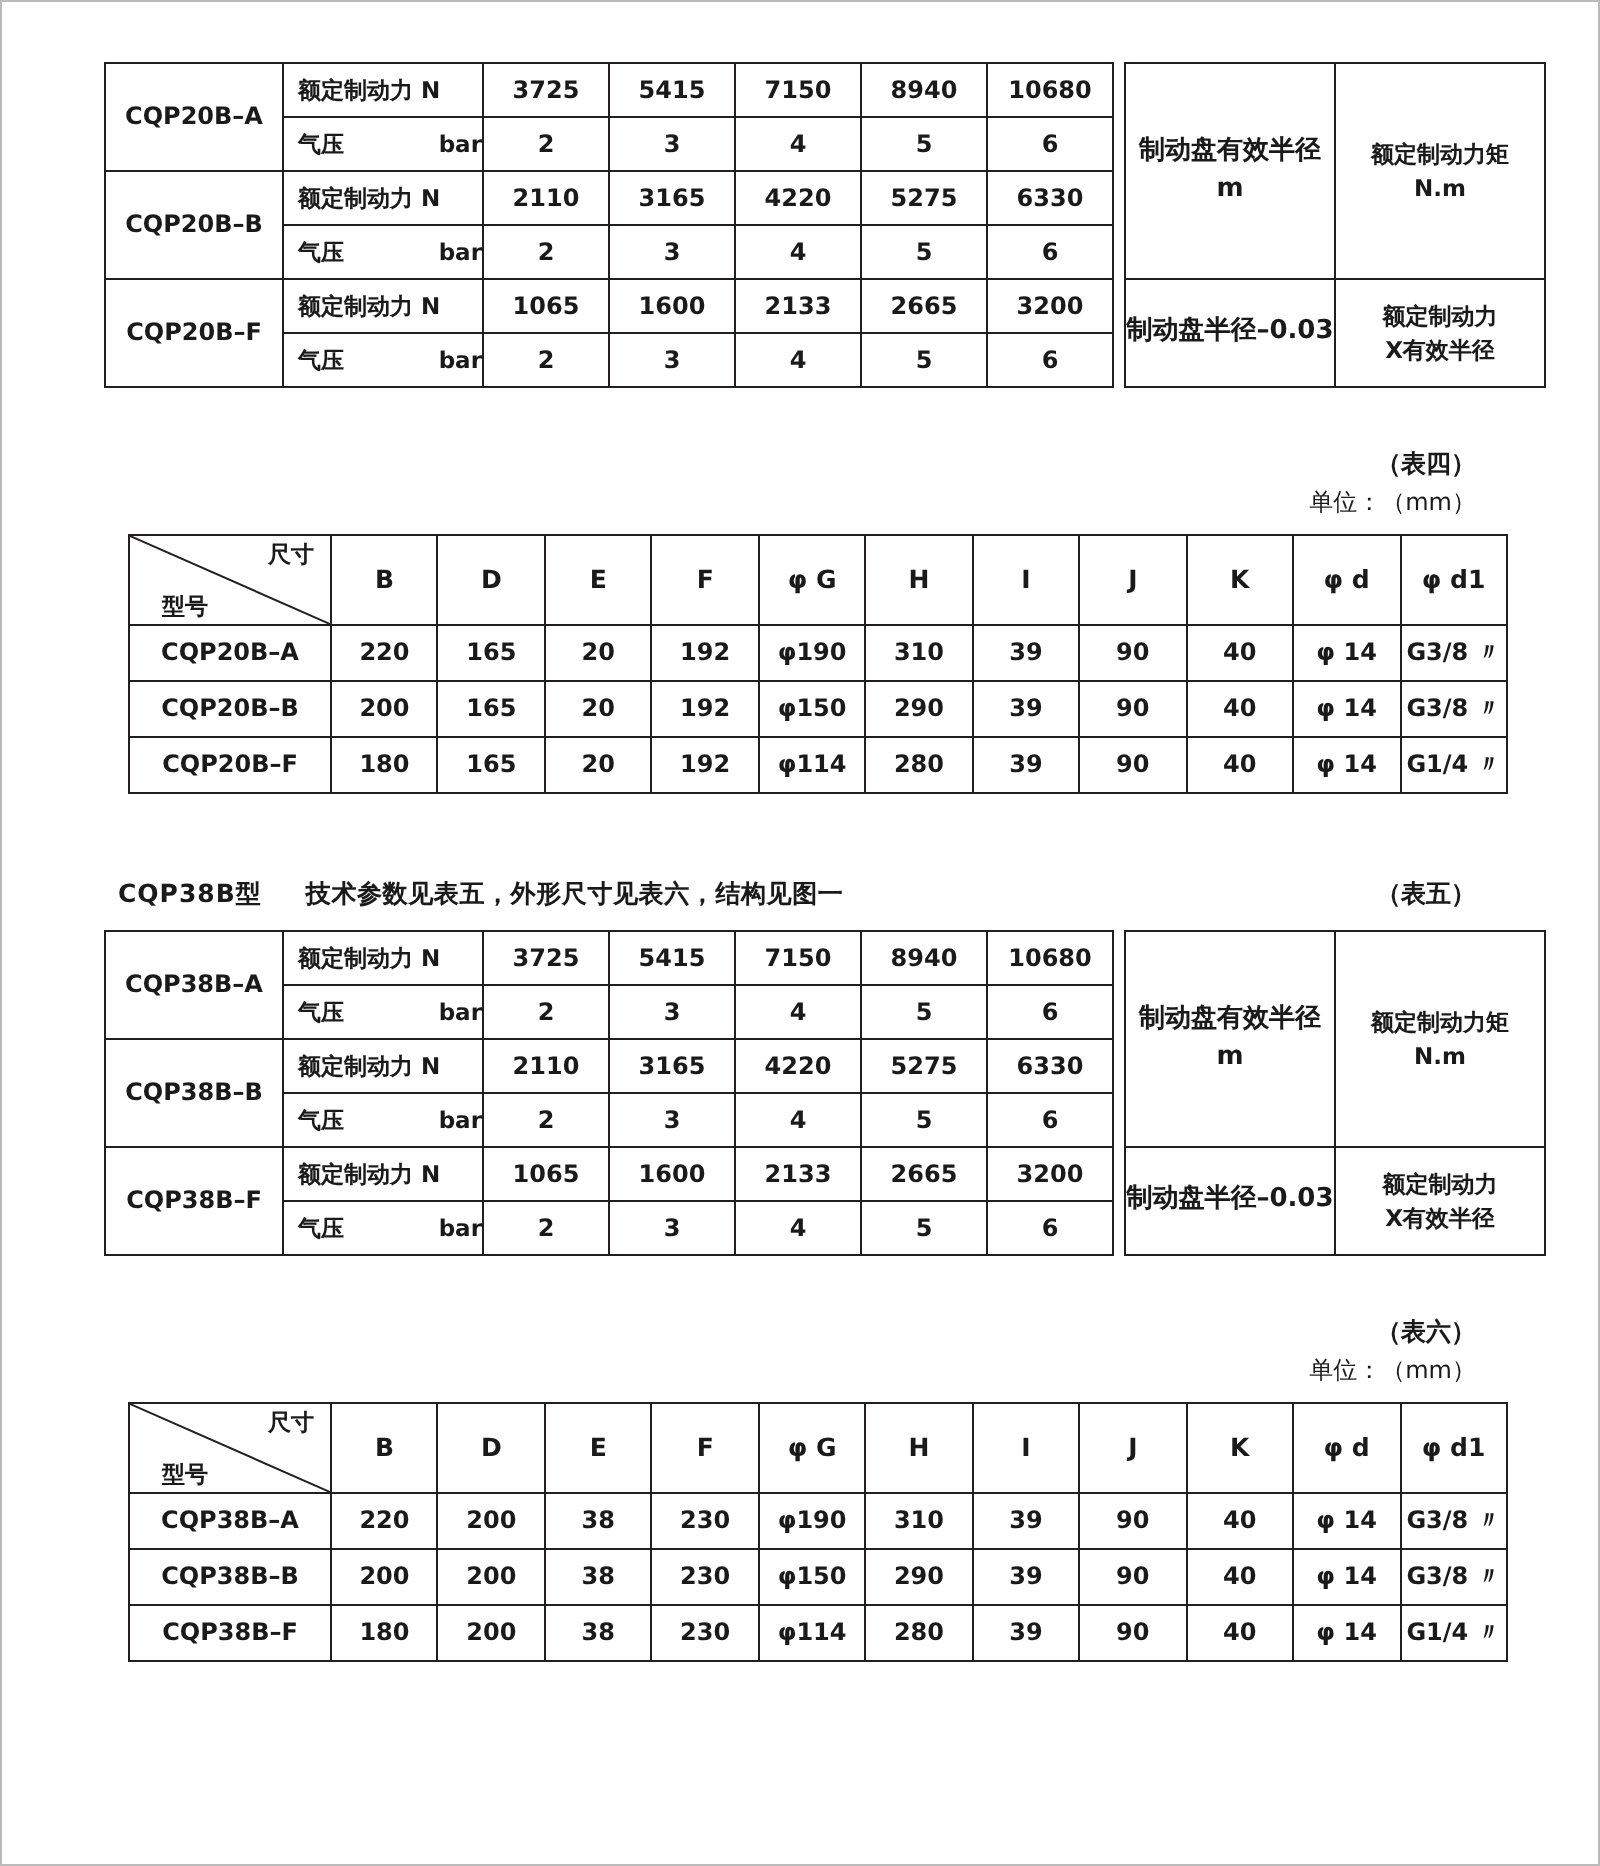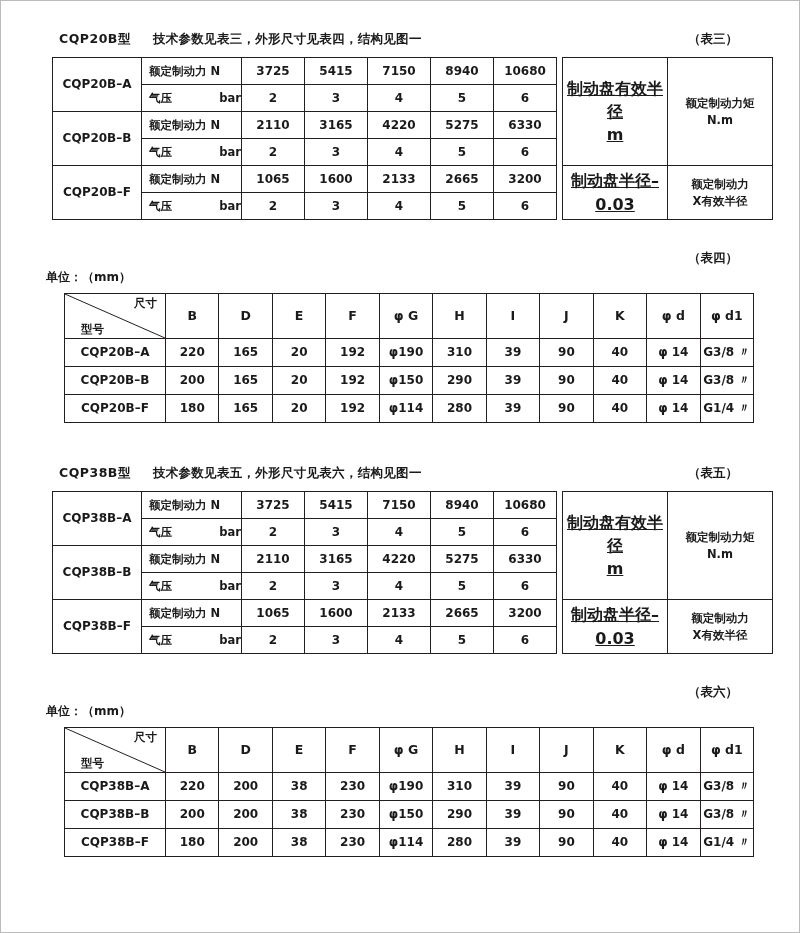--- a/index.html
+++ b/index.html
@@ -53,23 +53,23 @@
   }
 
   .tag-right {
     text-align: right;
     font-size: 12.5px;
     font-weight: bold;
     padding-right: 18px;
     margin-bottom: 2px;
   }
   .unit-right {
-    text-align: left;
+    text-align: right;
     font-size: 12px;
-    font-weight: bold;
+    font-weight: normal;
     padding-right: 18px;
     margin-bottom: 7px;
   }
 
   
   table {
     border-collapse: collapse;
     table-layout: fixed;
     background: #ffffff;
   }
@@ -107,23 +107,22 @@
   .spec td.rowlabel .unit {
     position: absolute;
     right: 0;
     font-weight: bold;
   }
   .spec td.val {
     width: 62px;
   }
   .spec td.note {
     width: 104px;
-    font-size: 16px;
+    font-size: 13px;
     line-height: 1.45;
-    text-decoration: underline;
   }
   .spec td.note2 {
     width: 104px;
     font-size: 11.5px;
     line-height: 1.45;
   }
   .spec td.gap {
     width: 5px;
     border: none;
     background: #ffffff;
@@ -169,25 +168,20 @@
   .spacer-md { height: 30px; }
 </style>
 </head>
 <body>
 
 <div class="page">
   <div class="content">
 
     <div>
 
-      <div class="heading-row">
-        <span class="heading-model">CQP20B型</span>
-        <span class="heading-desc">技术参数见表三，外形尺寸见表四，结构见图一</span>
-        <span class="heading-tag">（表三）</span>
-      </div>
 
       <table class="spec">
         <tbody>
             <tr>
           <td class="model" rowspan="2">CQP20B–A</td>
           <td class="rowlabel">额定制动力  N</td>
           <td class="val">3725</td>
           <td class="val">5415</td>
           <td class="val">7150</td>
           <td class="val">8940</td>

